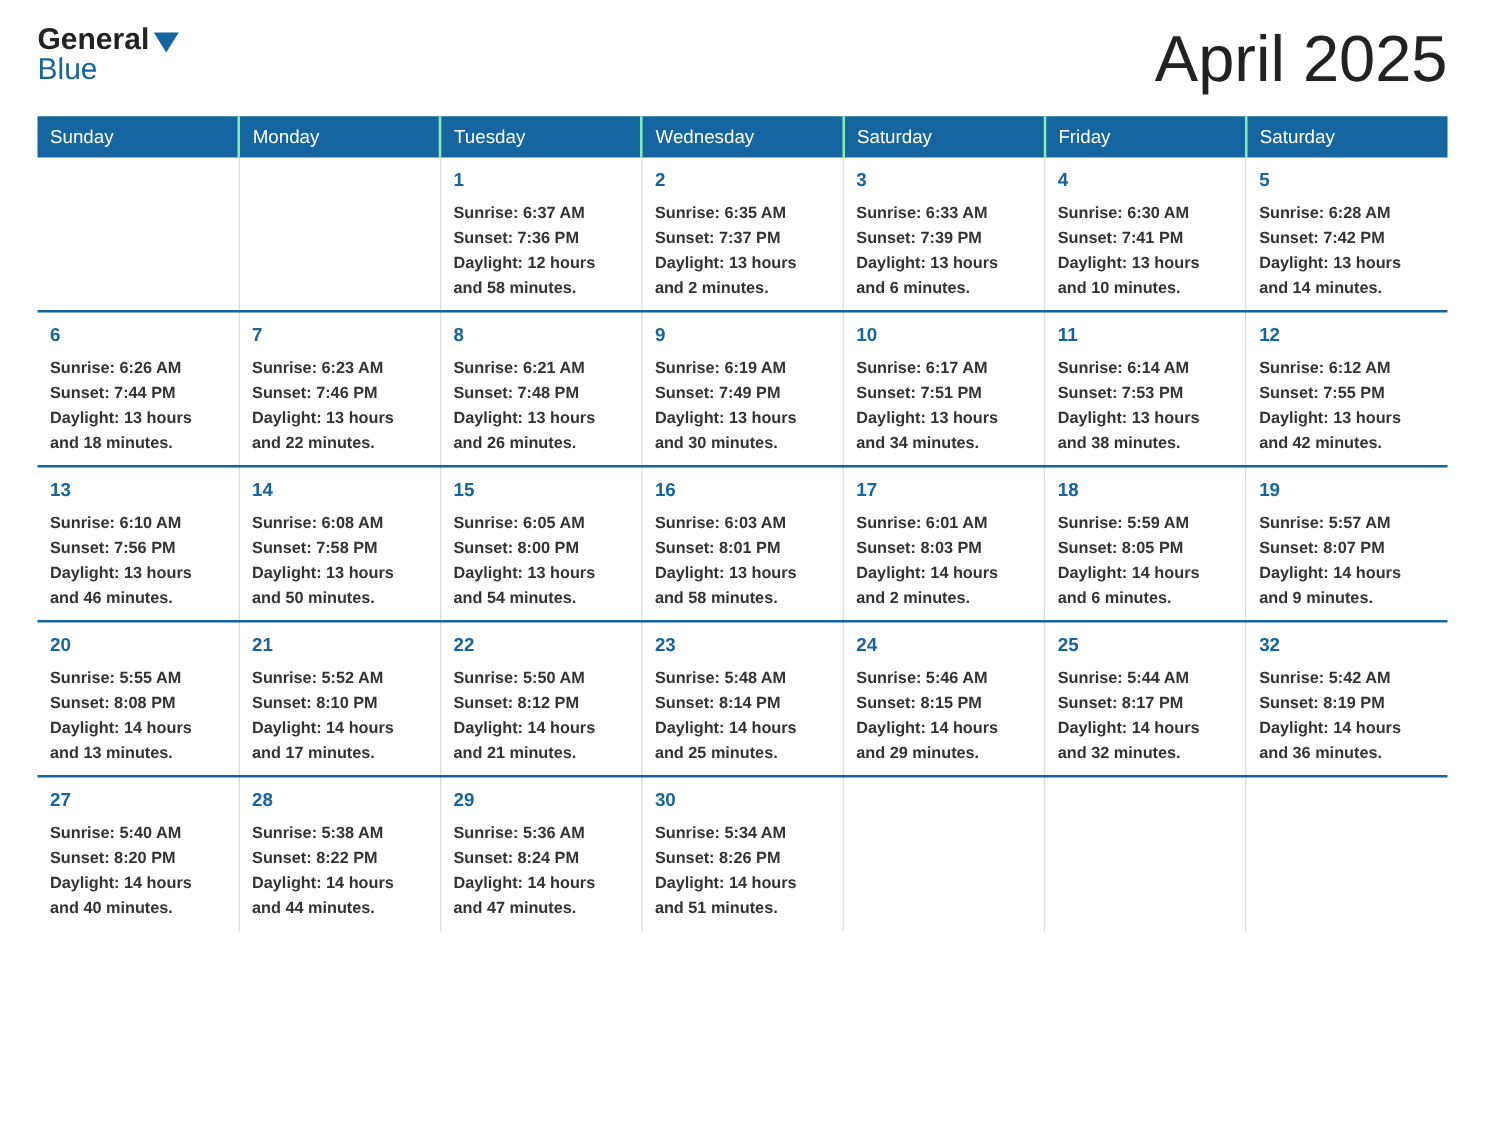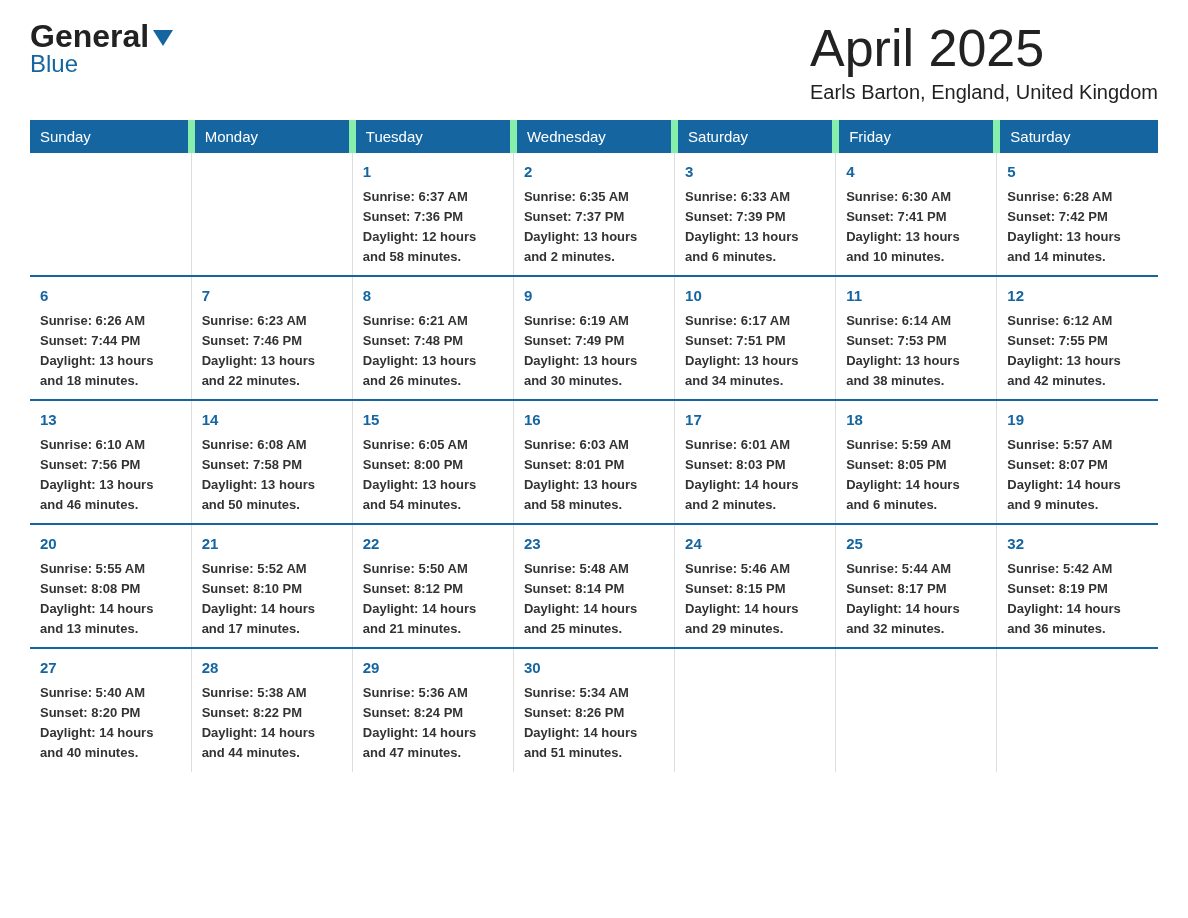--- a/index.html
+++ b/index.html
@@ -19,21 +19,21 @@
       margin-bottom: 16px;
     }
 
     .logo {
       display: flex;
       flex-direction: column;
       align-items: flex-start;
     }
 
     .logo-general {
-      font-size: 32px;
+      font-size: 24px;
       font-weight: bold;
       color: #222;
       line-height: 1;
       display: flex;
       align-items: center;
     }
 
     .logo-triangle {
       display: inline-block;
       width: 0;
@@ -77,21 +77,21 @@
     thead tr {
       background-color: #1565a0;
       color: #fff;
     }
 
     thead th {
       padding: 8px 10px;
       text-align: left;
       font-size: 15px;
       font-weight: normal;
-      border-right: 7px solid #86efac;
+      border-right: 2px solid #86efac;
     }
 
     thead th:last-child {
       border-right: none;
     }
 
     tbody tr {
       border-bottom: 2px solid #1565a0;
       vertical-align: top;
     }
@@ -135,21 +135,20 @@
 <div class="header-area">
   <div class="logo">
     <div class="logo-general">
       <span>General</span>
         <span class="logo-triangle"></span>
     </div>
     <div class="logo-blue">Blue</div>
   </div>
   <div class="title-area">
     <div class="page-title">April 2025</div>
-    <div class="subtitle">Earls Barton, England, United Kingdom</div>
   </div>
 </div>
 
 <table>
   <thead>
     <tr>
     <th>Sunday</th>
         <th>Monday</th>
         <th>Tuesday</th>
         <th>Wednesday</th>

